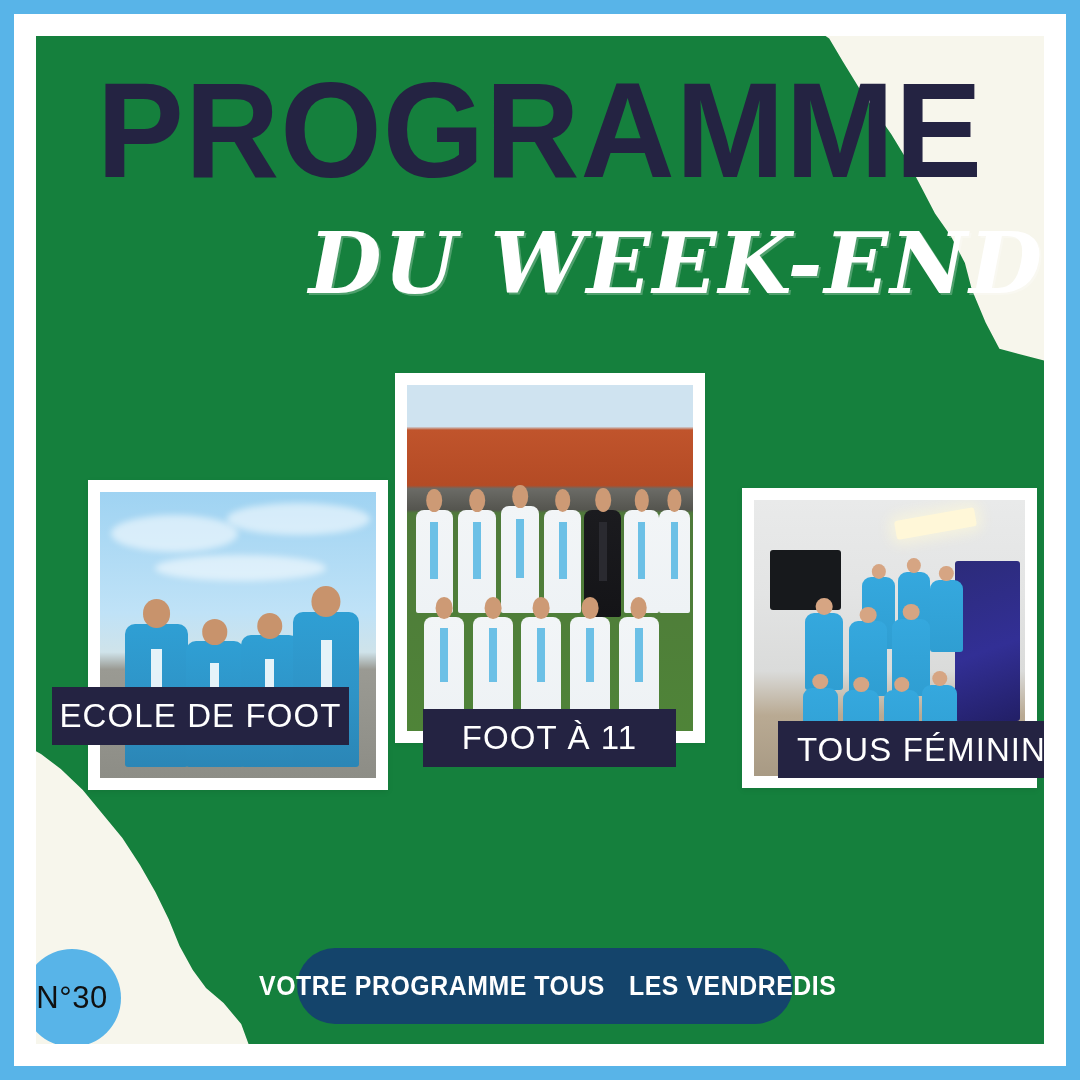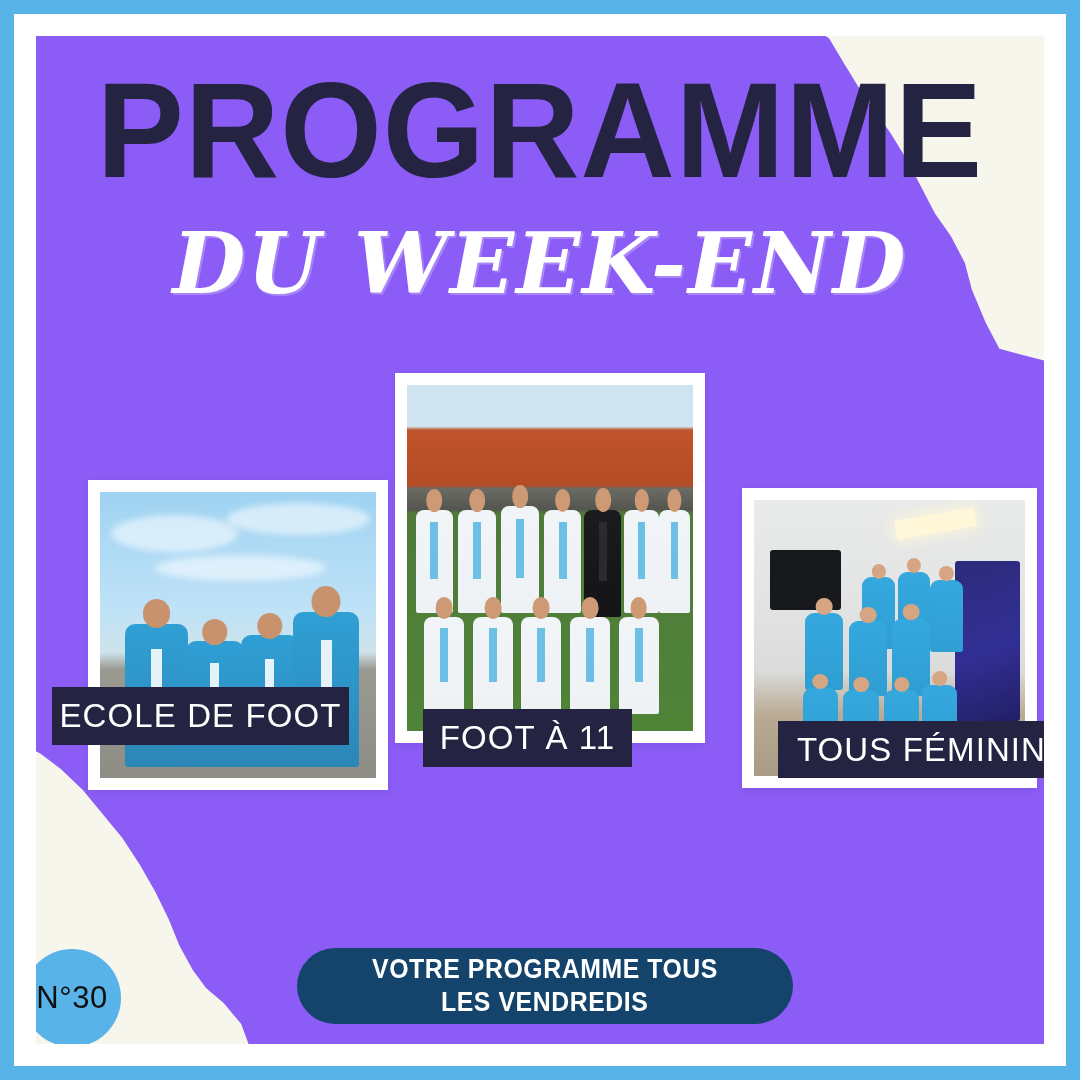--- a/index.html
+++ b/index.html
@@ -24,21 +24,21 @@
     right: 14px;
     bottom: 14px;
     background: #ffffff;
   }
   .inner-canvas {
     position: absolute;
     left: 36px;
     top: 36px;
     right: 36px;
     bottom: 36px;
-    background: #8b5cf6;
+    background: #15803d;
     overflow: hidden;
   }
 
   
   .torn-tr {
     position: absolute;
     top: -4px;
     right: -6px;
     width: 230px;
     height: 330px;
@@ -80,21 +80,21 @@
     font-weight: 800;
     letter-spacing: 1px;
     transform: scaleX(0.96);
     white-space: nowrap;
   }
   .subhead {
     position: absolute;
     top: 178px;
     left: 0;
     right: 0;
-    text-align: center;
+    text-align: right;
     color: #ffffff;
     font-family: "DejaVu Serif", "Liberation Serif", serif;
     font-style: italic;
     font-weight: 700;
     font-size: 84px;
     letter-spacing: 2px;
     white-space: nowrap;
     text-shadow: 2px 2px 0 rgba(255,255,255,0.25);
   }
 
@@ -177,21 +177,21 @@
     background: #242342;
     color: #ffffff;
     font-weight: 500;
     letter-spacing: 1.1px;
     display: flex;
     align-items: center;
     justify-content: center;
     white-space: nowrap;
   }
   .cap-left  { left: 16px;  top: 651px; width: 297px; height: 58px; font-size: 33px; }
-  .cap-mid   { left: 387px; top: 673px; width: 209px; height: 58px; font-size: 33px; }
+  .cap-mid   { left: 387px; top: 673px; width: 253px; height: 58px; font-size: 33px; }
   .cap-right { left: 742px; top: 685px; width: 287px; height: 57px; font-size: 33px; }
 
   
   .brand-row {
     position: absolute;
     left: 0; right: 0;
     top: 772px;
     display: flex;
     justify-content: center;
     align-items: center;
@@ -224,21 +224,21 @@
   .cta {
     position: absolute;
     left: 261px;
     top: 912px;
     width: 496px;
     height: 76px;
     background: #14446b;
     border-radius: 38px;
     color: #ffffff;
     display: flex;
-    flex-direction: column;
+    flex-direction: row;
     align-items: center;
     justify-content: center;
     font-weight: 800;
     font-size: 27px;
     letter-spacing: 0.6px;
     line-height: 1.22;
     text-align: center;
   }
   .cta span { transform: scaleX(0.92); display:block; white-space: nowrap; }
 

